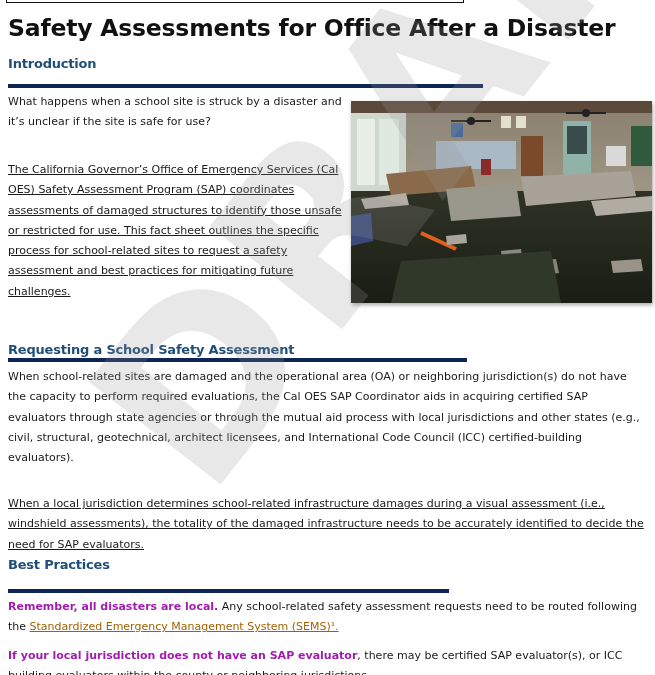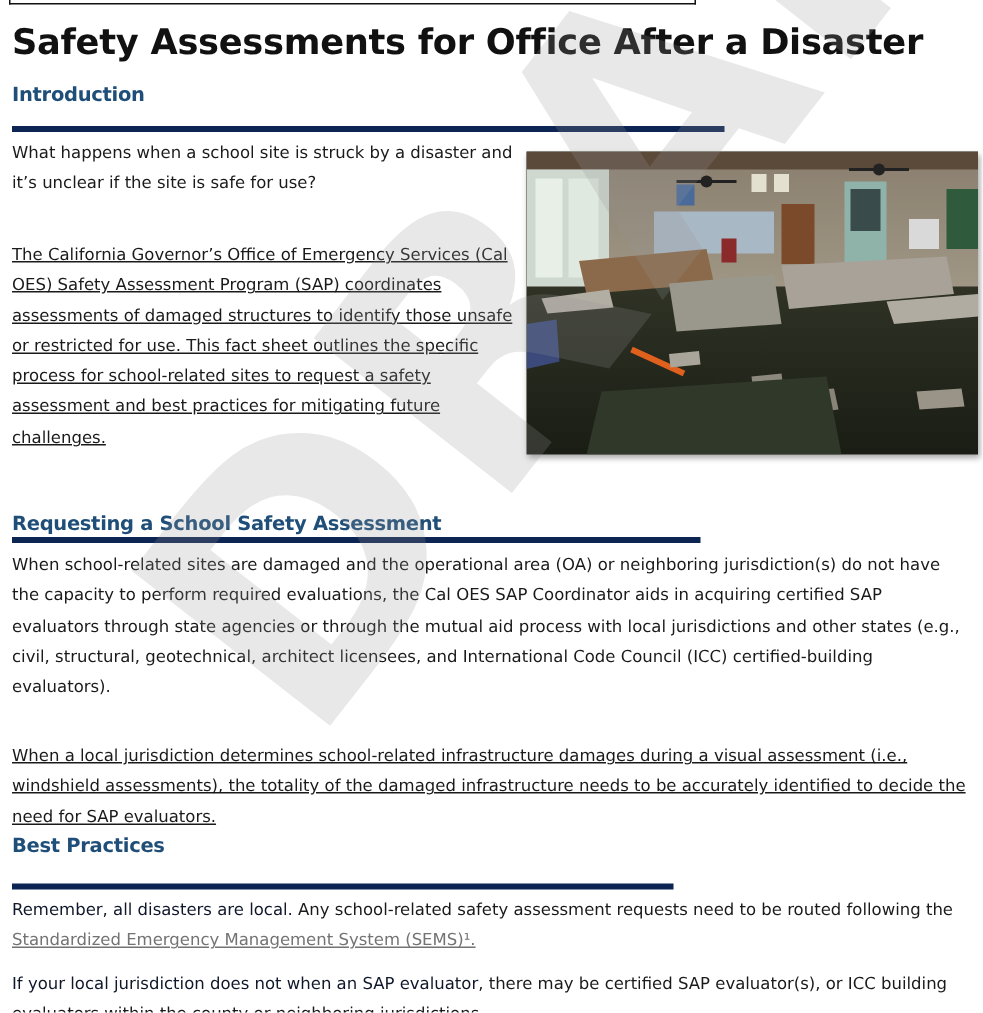--- a/index.html
+++ b/index.html
@@ -53,23 +53,23 @@
       background: #0d2552;
     }
     .para {
       position: absolute;
       left: 8px;
       margin: 0;
       font-size: 11px;
       line-height: 20.3px;
       color: #1a1a1a;
     }
-    .para b { font-weight: normal; color: #0f172a; }
+    .para b { font-weight: bold; color: #a21caf; }
     .para a {
-      color: #737373;
+      color: #a16207;
       text-decoration: underline;
     }
     .photo {
       position: absolute;
       left: 351px;
       top: 101px;
       width: 301px;
       height: 202px;
       box-shadow: 1px 2px 4px rgba(0,0,0,0.35);
       overflow: hidden;
@@ -154,15 +154,15 @@
 <div class="rule" style="top:358px; width:459px;"></div>
 
 <p class="para" style="top:367px; width:640px;">When school-related sites are damaged and the operational area (OA) or neighboring jurisdiction(s) do not have the capacity to perform required evaluations, the Cal OES SAP Coordinator aids in acquiring certified SAP evaluators through state agencies or through the mutual aid process with local jurisdictions and other states (e.g., civil, structural, geotechnical, architect licensees, and International Code Council (ICC) certified-building evaluators).</p>
 <p class="para" style="top:494px; width:640px;text-decoration:underline;">When a local jurisdiction determines school-related infrastructure damages during a visual assessment (i.e., windshield assessments), the totality of the damaged infrastructure needs to be accurately identified to decide the need for SAP evaluators.</p>
 
 <h2 class="section-heading" style="top:557px;">Best Practices</h2>
 <div class="rule" style="top:589px; width:441px;"></div>
 
 <p class="para" style="top:597px; width:640px;"><b>Remember, all disasters are local.</b><span> Any school-related safety assessment requests need to be routed following the </span><a href="#">Standardized Emergency Management System (SEMS)¹.</a></p>
 
-<p class="para" style="top:646px; width:640px;"><b>If your local jurisdiction does not when an SAP evaluator</b><span>, there may be certified SAP evaluator(s), or ICC building evaluators within the county or neighboring jurisdictions</span></p>
+<p class="para" style="top:646px; width:640px;"><b>If your local jurisdiction does not have an SAP evaluator</b><span>, there may be certified SAP evaluator(s), or ICC building evaluators within the county or neighboring jurisdictions</span></p>
 
 <div class="watermark">DRAFT</div>
 
 </body></html>

